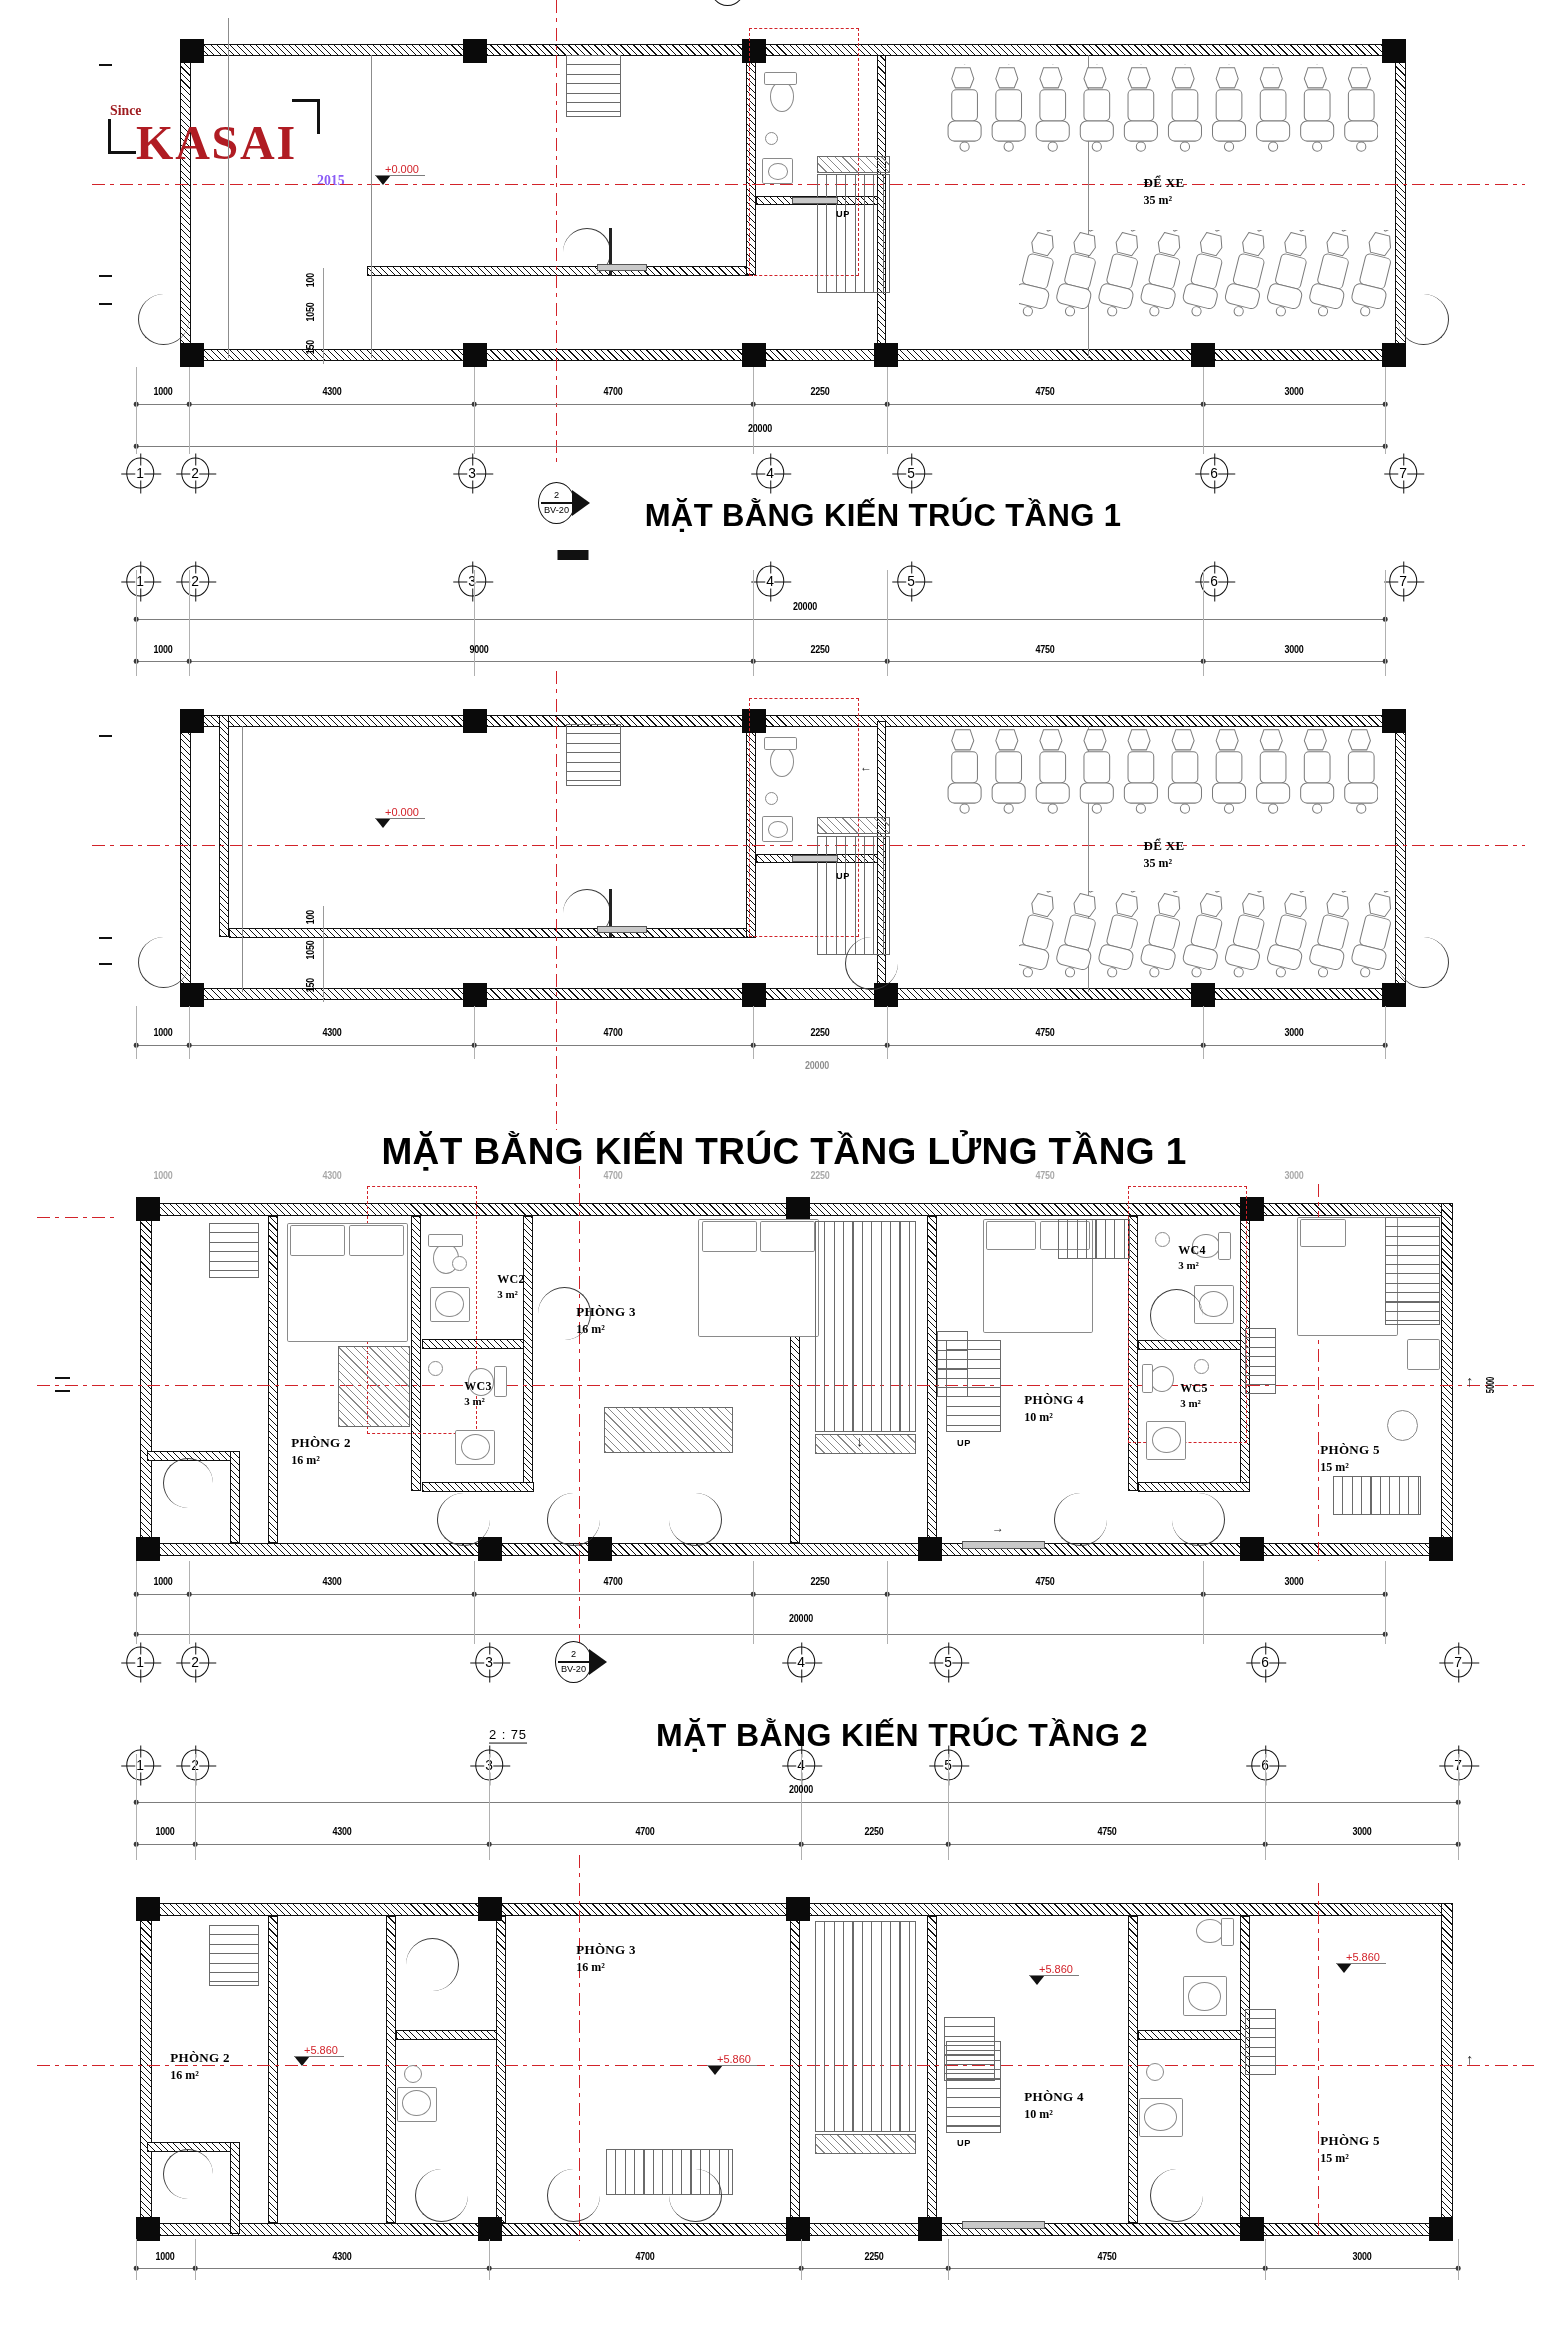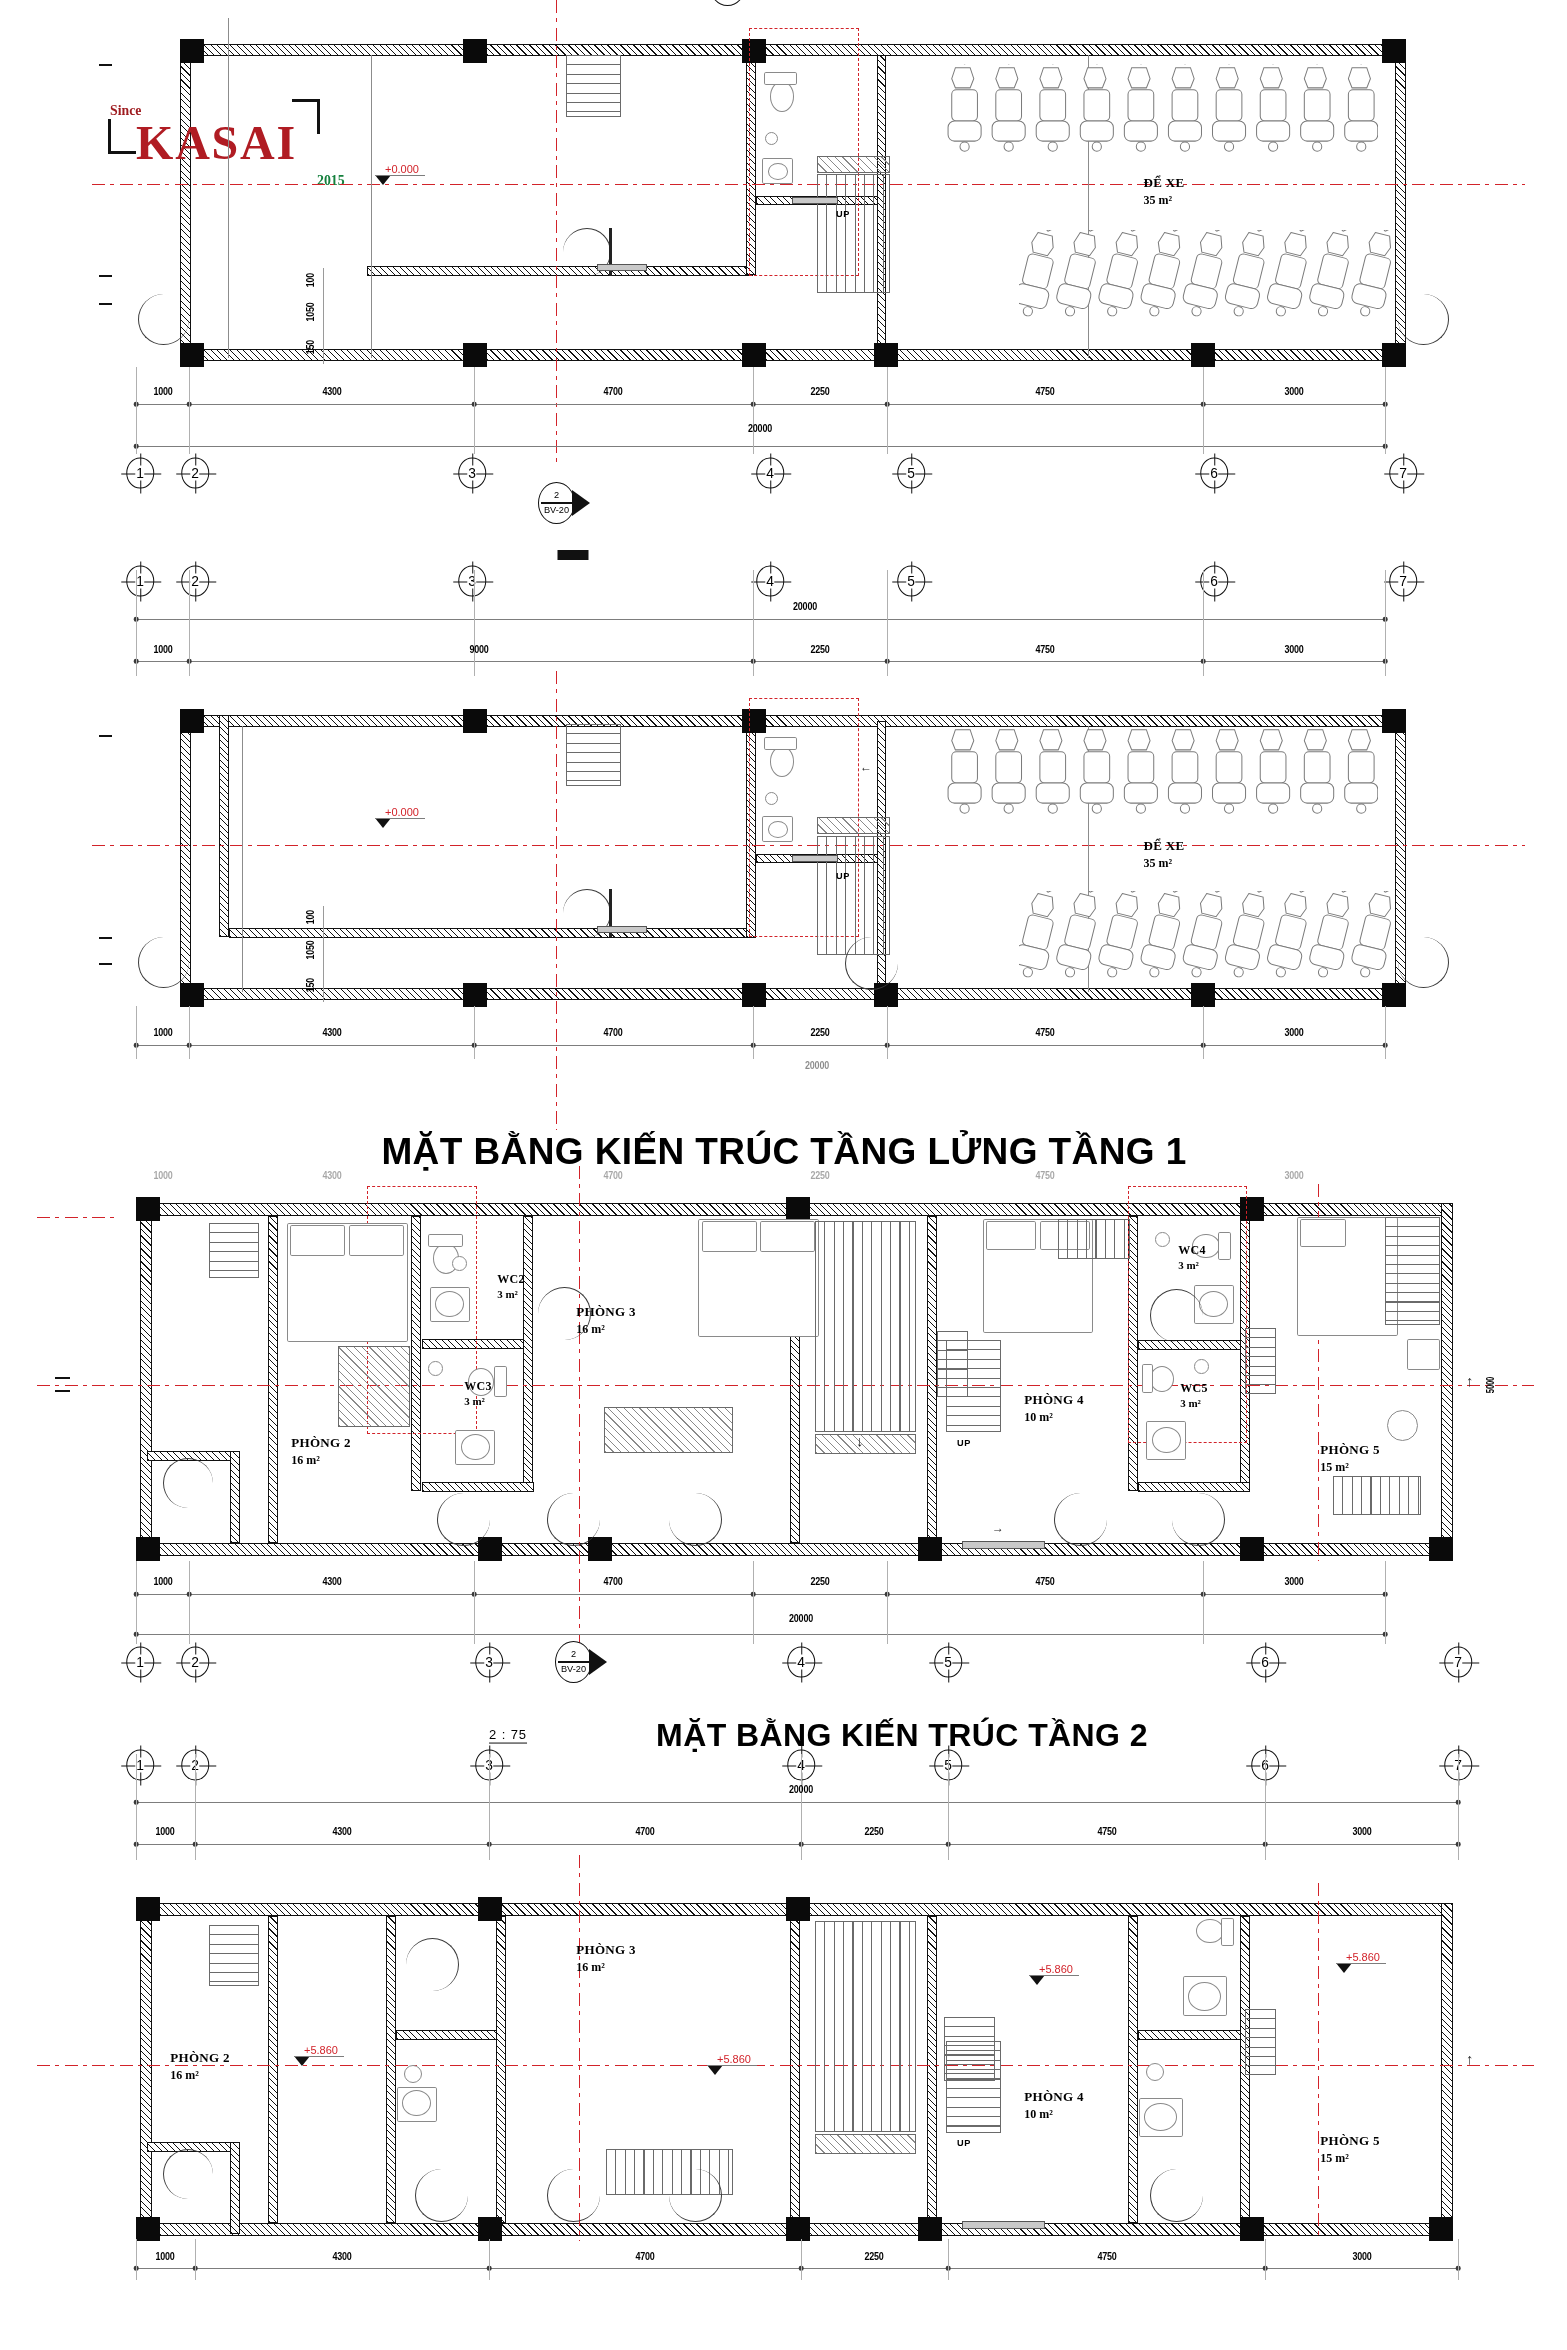--- a/index.html
+++ b/index.html
@@ -120,21 +120,21 @@
   .elev .bar { position:absolute; left:0; top:10px; width:50px; height:1.3px;
           background:#7d7d7d; }
   .elev .lbl { position:absolute; left:10px; top:-1.8px; }
 
   
   .logo-since { position:absolute; color:#9e1b1f; font-weight:bold;
        font-size:13.8px; font-family:"Liberation Serif", serif; }
   .logo-main { position:absolute; color:#b01c23; font-weight:bold;
        font-size:48px; letter-spacing:1.8px;
        font-family:"Liberation Serif", serif; }
-  .logo-year { position:absolute; color:#15803d; font-weight:bold;
+  .logo-year { position:absolute; color:#8b5cf6; font-weight:bold;
        font-size:13.8px; font-family:"Liberation Serif", serif; }
   .logo-brk { position:absolute; border:3.7px solid #111; }
 
   
   .stair { position:absolute; border:1.2px solid #6a6a6a; }
   .stair.h { background-image: repeating-linear-gradient(to right,
         transparent 0 8.3px, #6a6a6a 8.3px 9.4px); }
   .stair.v { background-image: repeating-linear-gradient(to bottom,
         transparent 0 8.3px, #6a6a6a 8.3px 9.4px); }
   .stair-hatch { position:absolute; border:1.1px solid #6a6a6a;
@@ -442,20 +442,21 @@
       </div>
 
   <div class="sect" style="left:562px;top:503px;">
     <div class="circ">
       <span>2</span>
       <div class="hr"></div>
       <span>BV-20</span>
     </div>
     <div class="arw"></div>
   </div>
+  <div class="plan-title" style="left:883px;top:516px;font-size:31px;">MẶT BẰNG KIẾN TRÚC TẦNG 1</div>
 </div>
 
 <div class="abs" style="left:0;top:542px;width:1568px;height:560px;">
 
   <div class="bub" style="left:140px;top:39px;">
         <span>1</span>
       </div>
   <div class="bub" style="left:195px;top:39px;">
         <span>2</span>
       </div>

